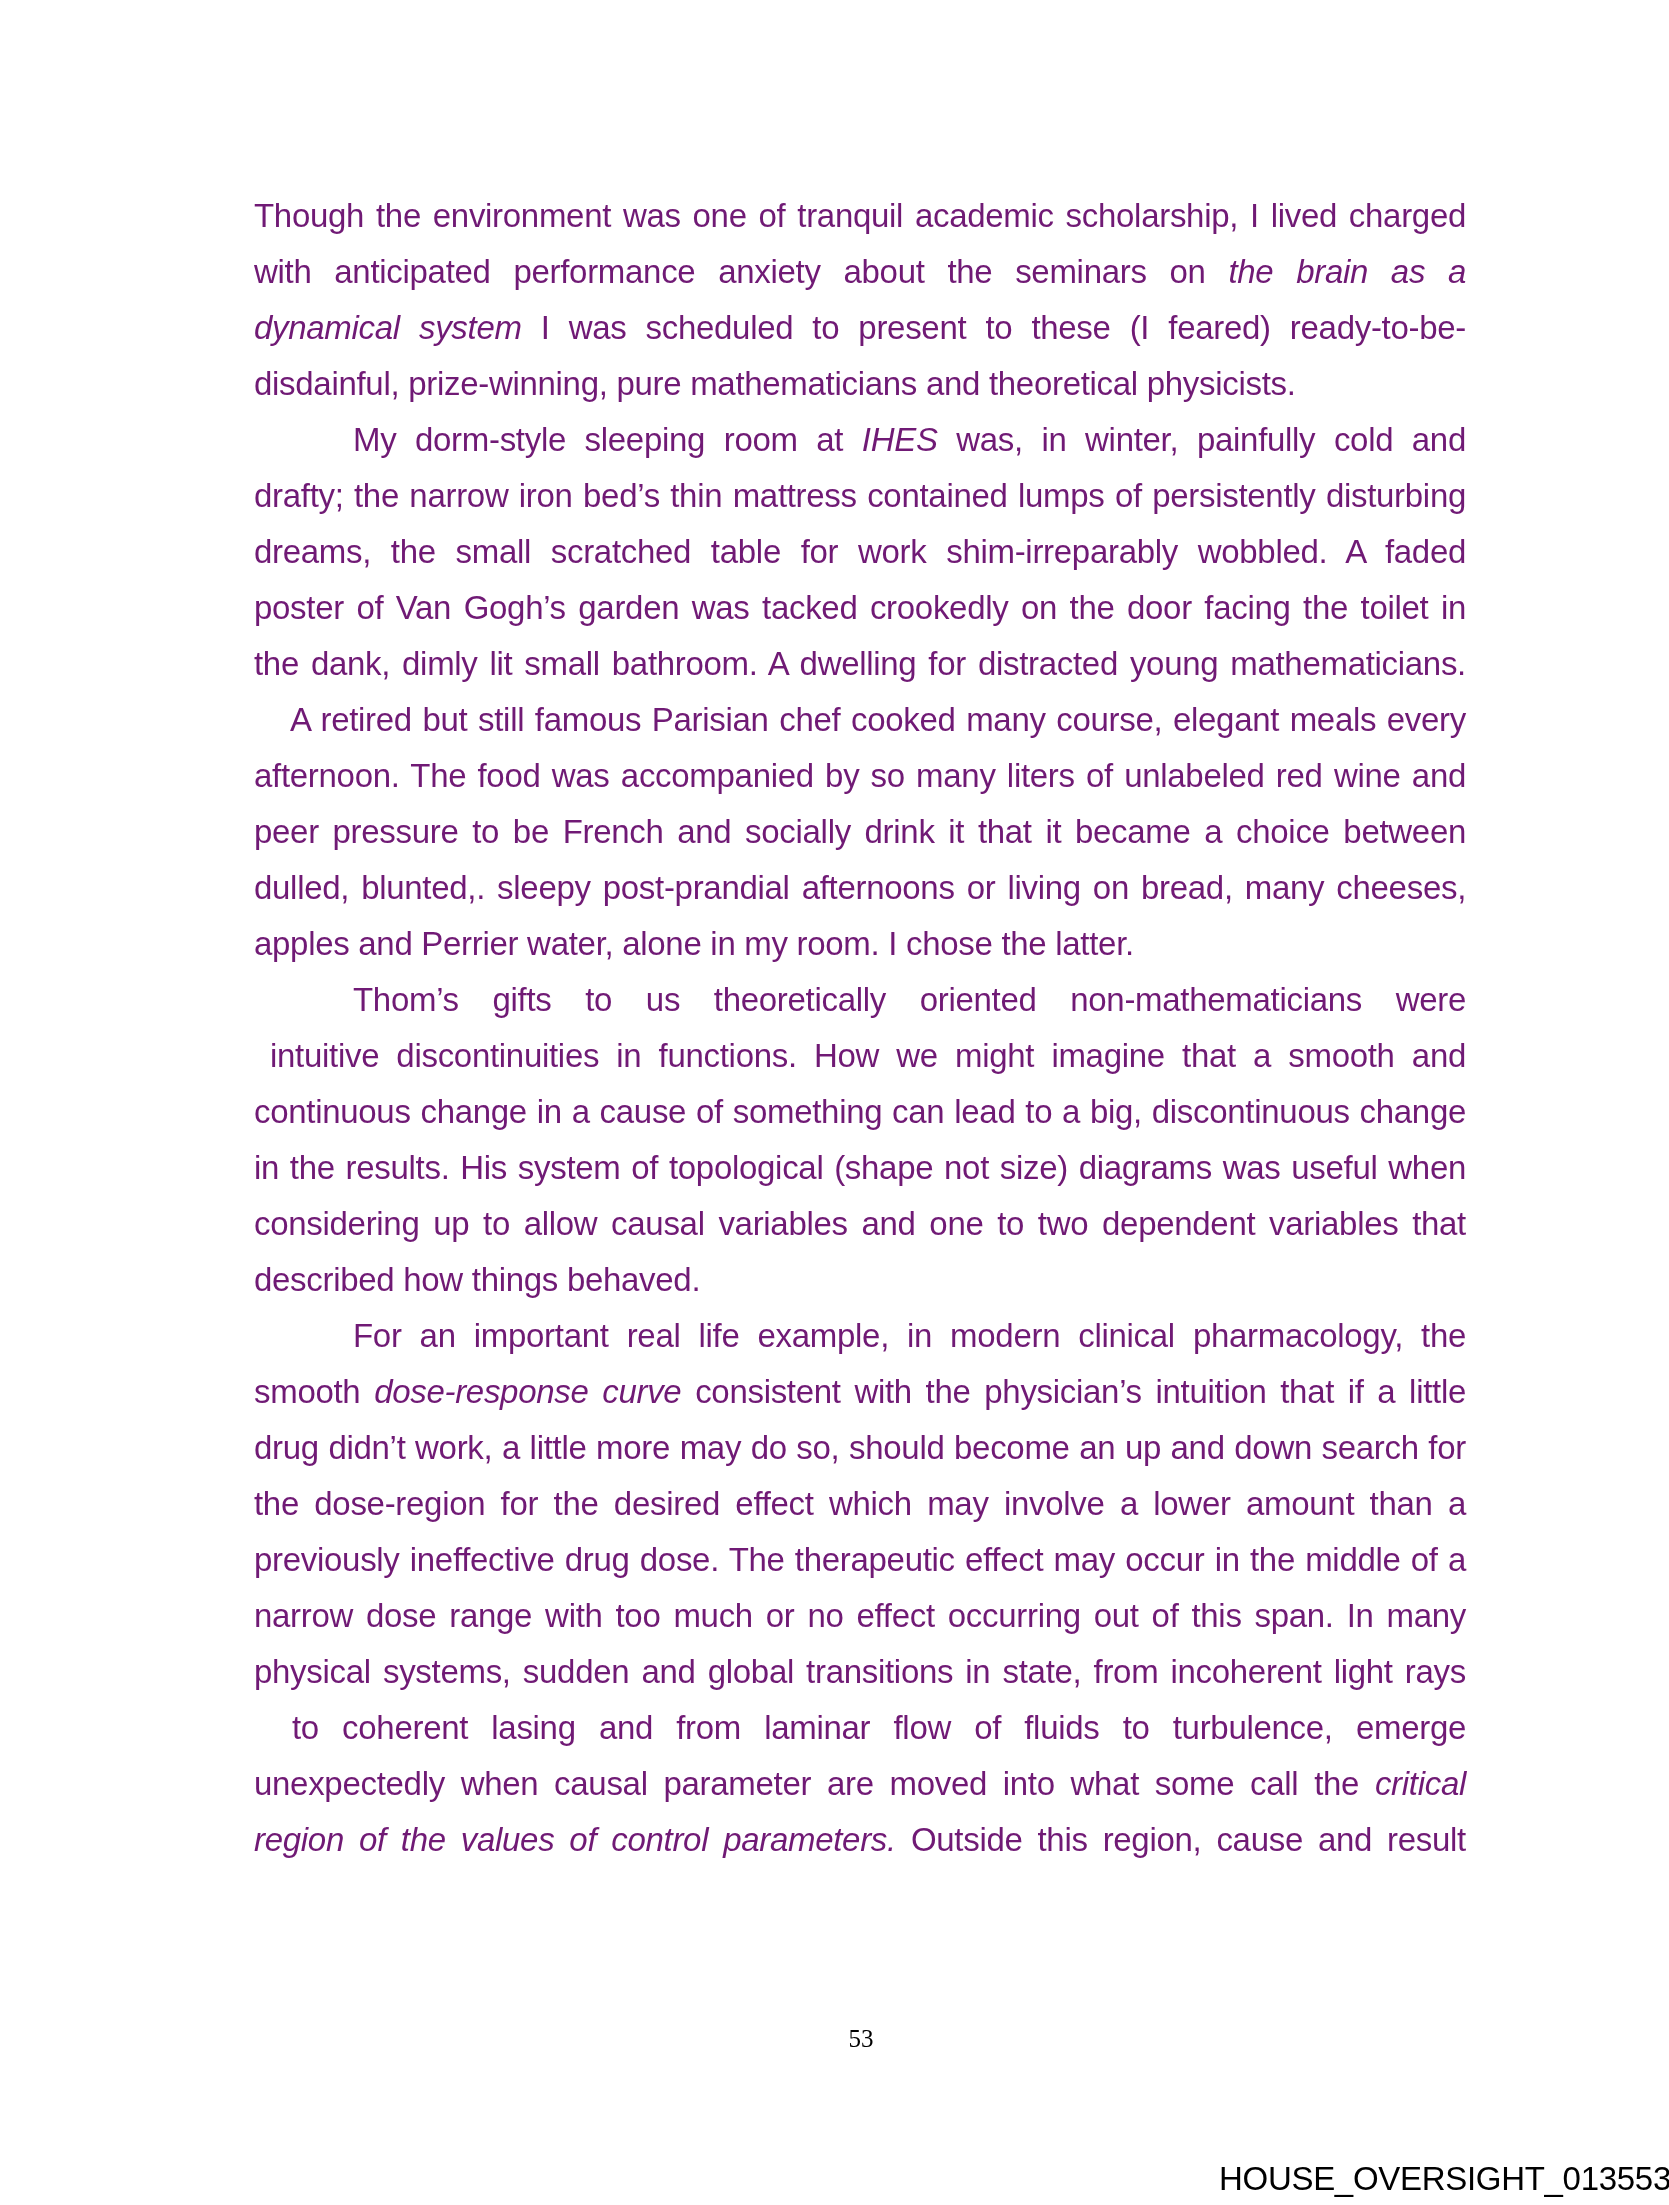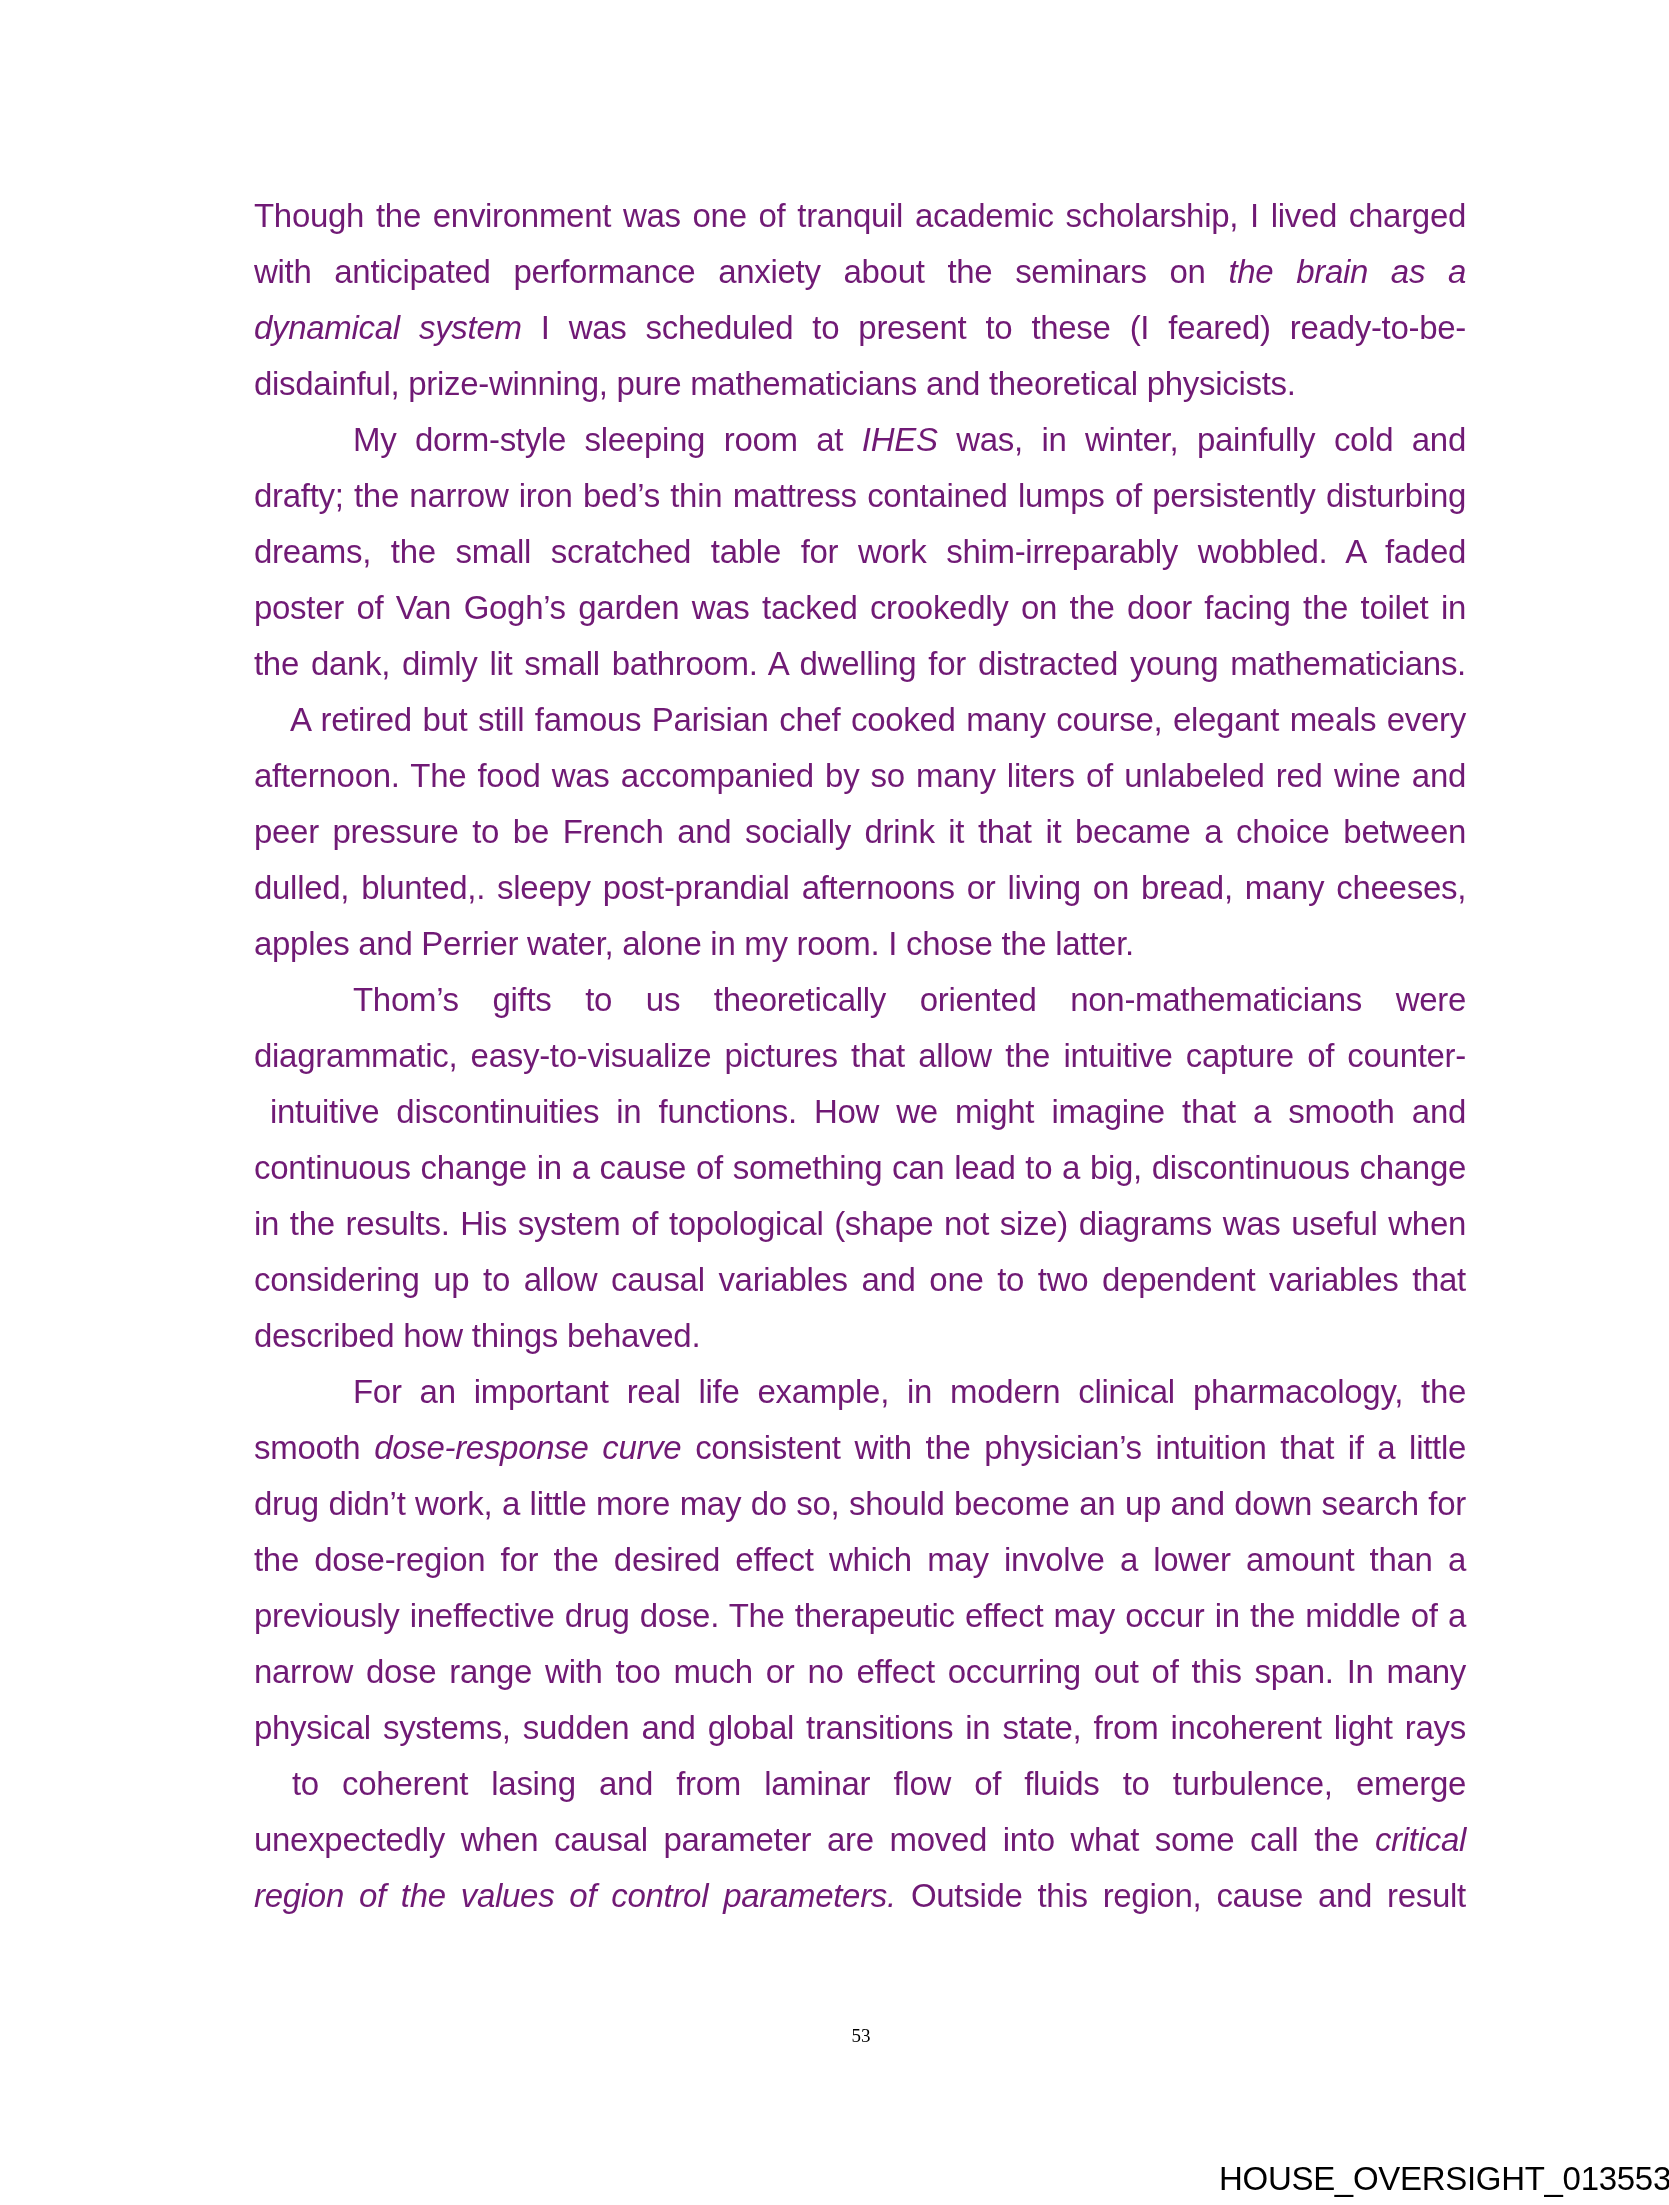--- a/index.html
+++ b/index.html
@@ -13,21 +13,21 @@
   .line {
     height: 56px; line-height: 42px; white-space: nowrap;
     text-align: justify; text-align-last: justify;
     display: block; overflow: visible;
   }
   .line.last { text-align: left; text-align-last: left; }
   .line.indent { padding-left: 99px; }
   .line i, .line em { font-style: italic; }
   .page-number {
     position: absolute; left: 838px; top: 2025px; width: 46px; text-align: center;
-    font-family: "Liberation Serif", serif; font-size: 19px; color: #000;
+    font-family: "Liberation Serif", serif; font-size: 25px; color: #000;
   }
   .bates {
     position: absolute; left: 1219px; top: 2160px;
     font-family: "Liberation Sans", sans-serif; font-size: 33px; color: #000;
     letter-spacing: -0.3px;
   }
 </style>
 </head>
 <body>
 
@@ -46,21 +46,20 @@
         <div class="line" style="white-space: normal;"><span>poster of Van Gogh’s garden was tacked crookedly on the door facing the toilet in</span></div>
         <div class="line" style="white-space: normal;"><span>the dank, dimly lit small bathroom. A dwelling for distracted young mathematicians.</span></div>
         <div class="line" style="white-space: normal; margin-left: 36px;"><span>A retired but still famous Parisian chef cooked many course, elegant meals every</span></div>
         <div class="line" style="white-space: normal;"><span>afternoon. The food was accompanied by so many liters of unlabeled red wine and</span></div>
         <div class="line" style="white-space: normal;"><span>peer pressure to be French and socially drink it that it became a choice between</span></div>
         <div class="line" style="white-space: normal;"><span>dulled, blunted,. sleepy post-prandial afternoons or living on bread, many cheeses,</span></div>
         <div class="line last" style="white-space: normal;"><span>apples and Perrier water, alone in my room. I chose the latter.</span></div>
       </div>
       <div>
         <div class="line indent" style="white-space: normal;"><span>Thom’s gifts to us theoretically oriented non-mathematicians were</span></div>
-        <div class="line" style="white-space: normal;"><span>diagrammatic, easy-to-visualize pictures that allow the intuitive capture of counter-</span></div>
         <div class="line" style="white-space: normal; margin-left: 16px;"><span>intuitive discontinuities in functions. How we might imagine that a smooth and</span></div>
         <div class="line" style="white-space: normal;"><span>continuous change in a cause of something can lead to a big, discontinuous change</span></div>
         <div class="line" style="white-space: normal;"><span>in the results. His system of topological (shape not size) diagrams was useful when</span></div>
         <div class="line" style="white-space: normal;"><span>considering up to allow causal variables and one to two dependent variables that</span></div>
         <div class="line last" style="white-space: normal;"><span>described how things behaved.</span></div>
       </div>
       <div>
         <div class="line indent" style="white-space: normal;"><span>For an important real life example, in modern clinical pharmacology, the</span></div>
         <div class="line" style="white-space: normal;"><span>smooth </span><i>dose-response curve</i><span> consistent with the physician’s intuition that if a little</span></div>
         <div class="line" style="white-space: normal;"><span>drug didn’t work, a little more may do so, should become an up and down search for</span></div>

